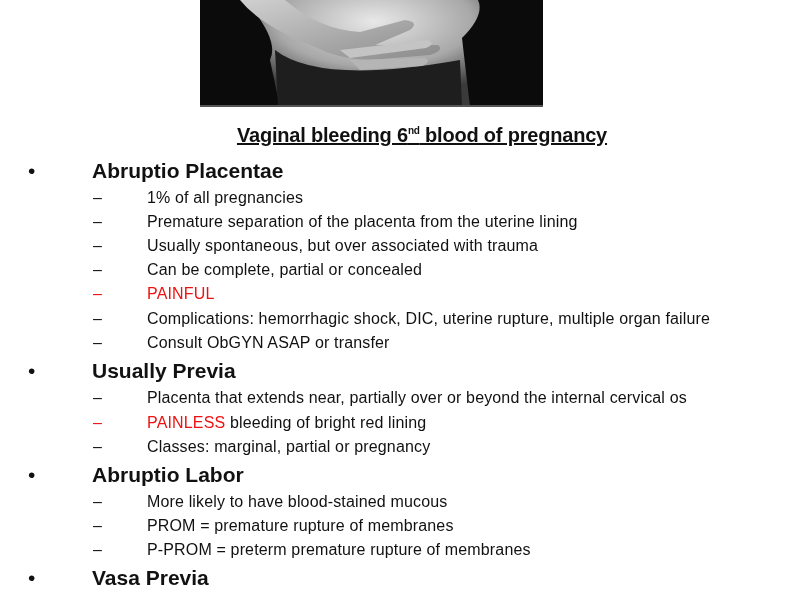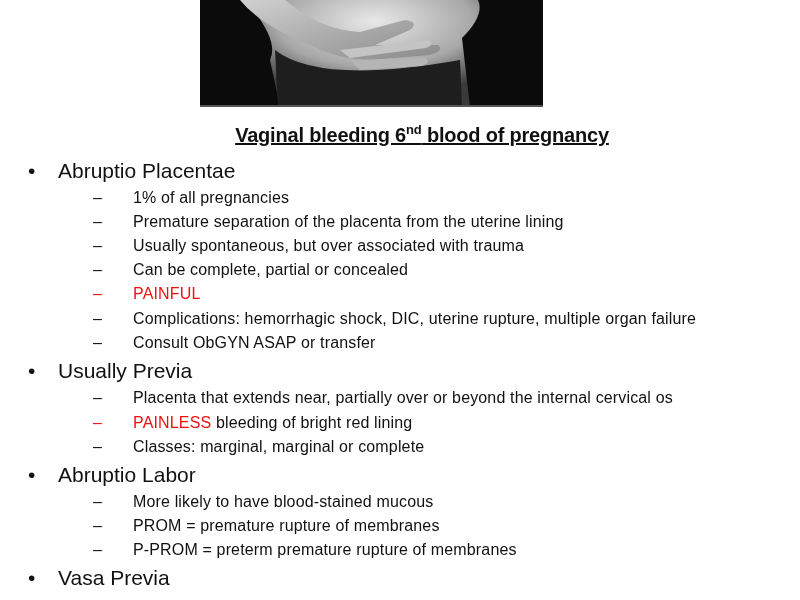--- a/index.html
+++ b/index.html
@@ -10,33 +10,33 @@
   .photo {
     position: absolute; left: 200px; top: 0; width: 343px; height: 107px;
     background: #0a0a0a; overflow: hidden;
   }
   .photo svg { display: block; }
   .title {
     position: absolute; left: 0; width: 844px; top: 124px; text-align: center;
     font-size: 20px; font-weight: bold; text-decoration: underline; color: #111;
     letter-spacing: -0.2px;
   }
-  .title sup { font-size: 13px; vertical-align: 8px; line-height: 0; }
+  .title sup { font-size: 10px; vertical-align: 8px; line-height: 0; }
   .list { position: absolute; left: 0; top: 0; width: 800px; }
   .main {
     position: absolute; left: 0; height: 26px; font-size: 21px; line-height: 26px; color: #111;
   }
   .main .bullet { position: absolute; left: 28px; }
-  .main .txt { position: absolute; left: 58px; white-space: nowrap; }
+  .main .txt { position: absolute; left: 92px; white-space: nowrap; font-weight: bold; }
   .sub {
     position: absolute; left: 0; height: 22px; font-size: 16px; line-height: 22px; color: #111;
     white-space: nowrap;
   }
   .sub .dash { position: absolute; left: 93px; }
-  .sub .txt { position: absolute; left: 133px; letter-spacing: 0.15px; }
+  .sub .txt { position: absolute; left: 147px; letter-spacing: 0.15px; }
   .red { color: #ee1111; font-weight: normal; }
 </style>
 </head>
 <body>
 
 <div class="photo">
   <svg width="343" height="107" viewBox="0 0 343 107">
     <defs>
       <radialGradient id="belly" cx="0.55" cy="0.2" r="0.7">
         <stop offset="0" stop-color="#e8e8e8"></stop>
@@ -102,21 +102,21 @@
   <div class="sub" style="top:387px">
       <span class="dash">–</span>
       <span class="txt">Placenta that extends near, partially over or beyond  the internal  cervical os</span>
     </div>
   <div class="sub" style="top:412px">
       <span class="dash red" style="font-weight:normal">–</span>
       <span class="txt"><span class="red">PAINLESS</span><span> bleeding of bright red lining</span></span>
     </div>
   <div class="sub" style="top:436px">
       <span class="dash">–</span>
-      <span class="txt">Classes: marginal, marginal  or complete</span>
+      <span class="txt">Classes: marginal, partial  or pregnancy</span>
     </div>
 
   <div class="main" style="top:462px">
     <span class="bullet">•</span>
     <span class="txt">Abruptio Labor</span>
   </div>
   <div class="sub" style="top:491px">
       <span class="dash">–</span>
       <span class="txt">More  likely to have blood-stained  mucous</span>
     </div>

